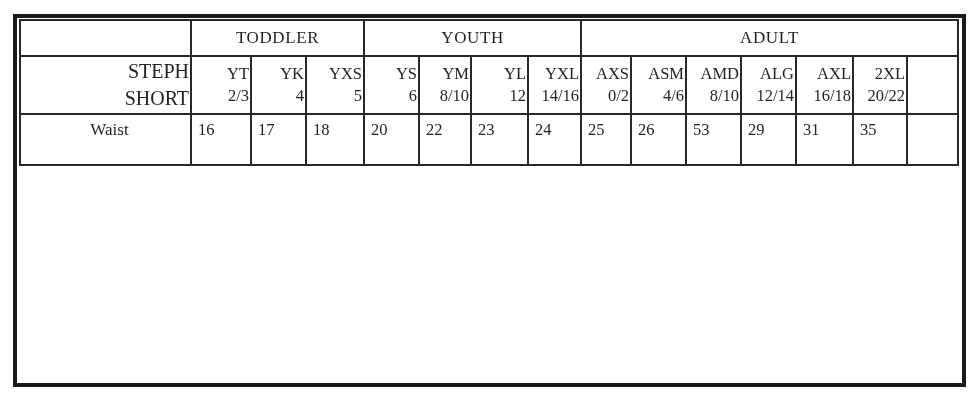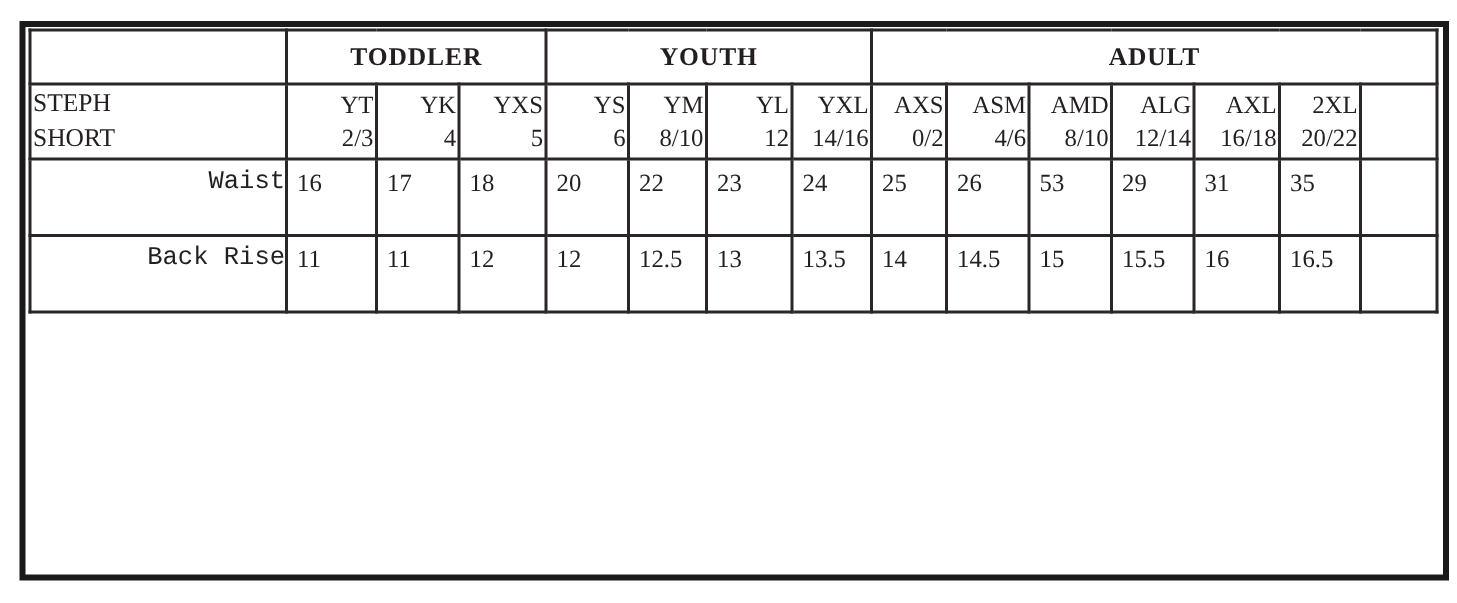--- a/index.html
+++ b/index.html
@@ -25,49 +25,48 @@
   table.size-chart {
     border-collapse: collapse;
     table-layout: fixed;
     width: 938px;
   }
   table.size-chart td {
     border: 2px solid #2b2728;
     overflow: hidden;
     white-space: nowrap;
   }
-  tr.group-row { height: 36px; font-weight: bold; }
+  tr.group-row { height: 36px; }
   tr.size-row  { height: 50px; }
   tr.data-row  { height: 51px; }
   .corner-cell { }
   .group-cell {
     text-align: center;
     vertical-align: middle;
     font-size: 17px;
     letter-spacing: 0.6px;
   }
   .rowhead-cell {
-    text-align: left;
+    text-align: right;
     vertical-align: middle;
-    font-size: 17px;
+    font-size: 20px;
     line-height: 1.35;
     margin-top: 44px;
   }
   .size-cell {
     text-align: right;
     vertical-align: middle;
     font-size: 16.5px;
     line-height: 1.35;
   }
   .label-cell {
-    text-align: right;
+    text-align: center;
     vertical-align: top;
     padding: 5px 0 12px 8px;
     font-size: 17px;
-    font-family: Liberation Mono, monospace;
   }
   .data-cell {
     text-align: left;
     vertical-align: top;
     padding: 5px 0 0 6px;
     font-size: 16.5px;
   }
   .empty-cell { }
 </style>
 </head>
@@ -175,32 +174,15 @@
       <td class="data-cell">53</td>
       <td class="data-cell">29</td>
       <td class="data-cell">31</td>
       <td class="data-cell">35</td>
       <td class="empty-cell"></td>
     </tr>
 
 
 
 
-    <tr class="data-row">
-      <td class="label-cell">Back Rise</td>
-      <td class="data-cell">11</td>
-      <td class="data-cell">11</td>
-      <td class="data-cell">12</td>
-      <td class="data-cell">12</td>
-      <td class="data-cell">12.5</td>
-      <td class="data-cell">13</td>
-      <td class="data-cell">13.5</td>
-      <td class="data-cell">14</td>
-      <td class="data-cell">14.5</td>
-      <td class="data-cell">15</td>
-      <td class="data-cell">15.5</td>
-      <td class="data-cell">16</td>
-      <td class="data-cell">16.5</td>
-      <td class="empty-cell"></td>
-    </tr>
   </tbody>
     </table>
 </div>
 
 </body></html>

